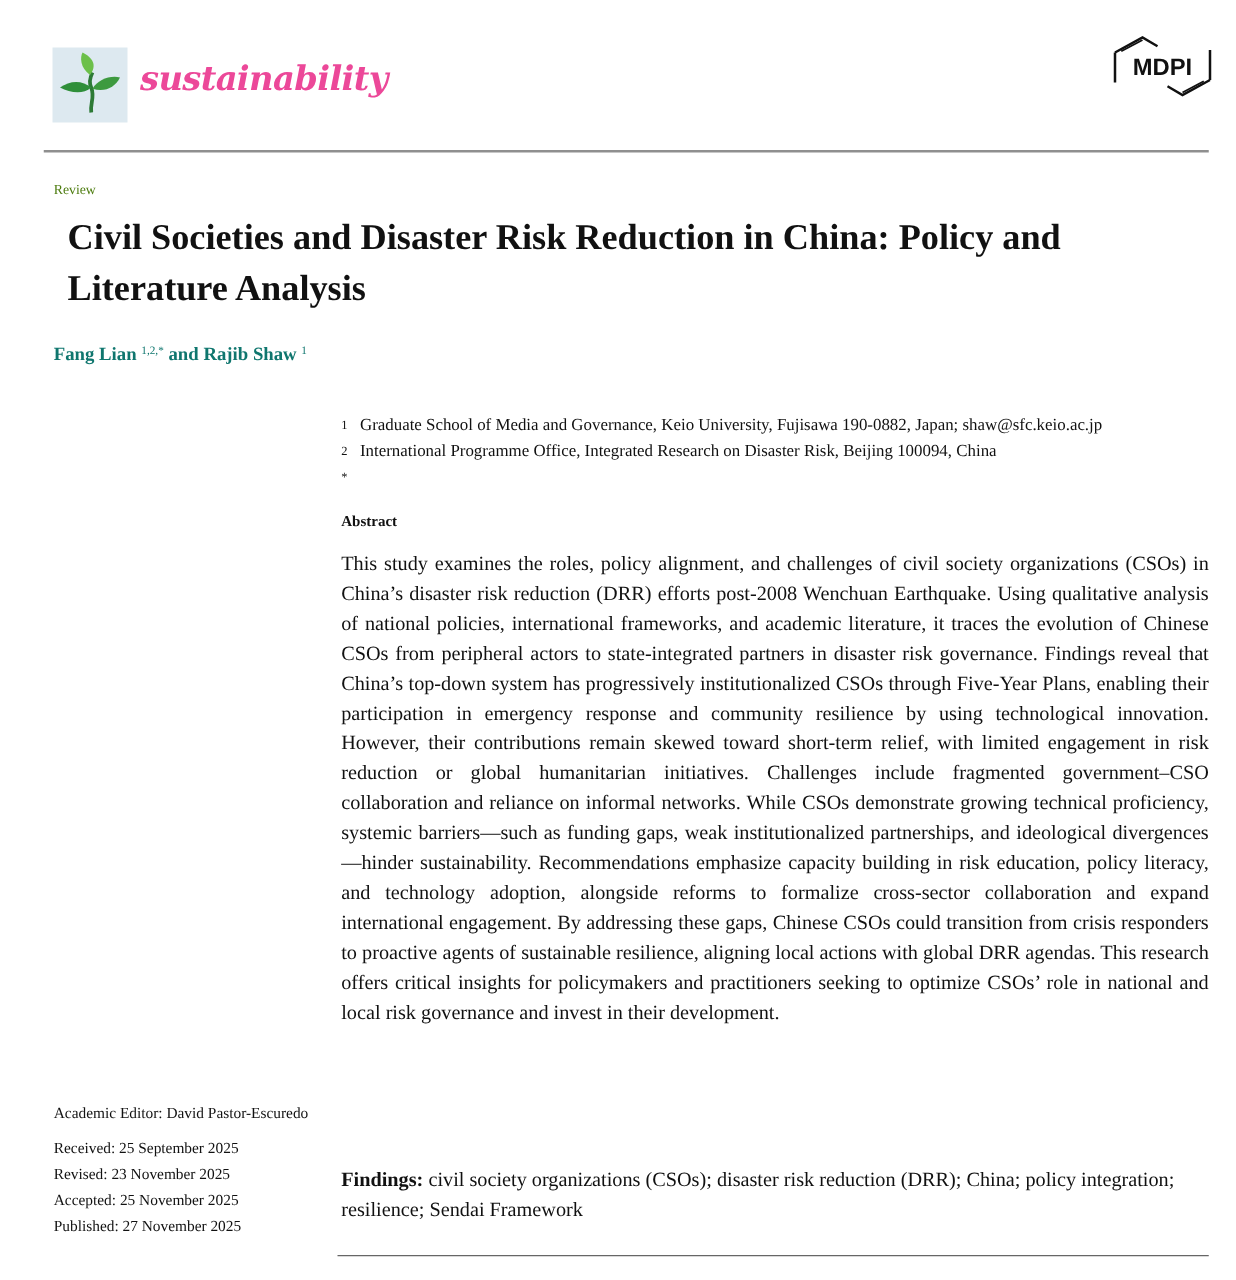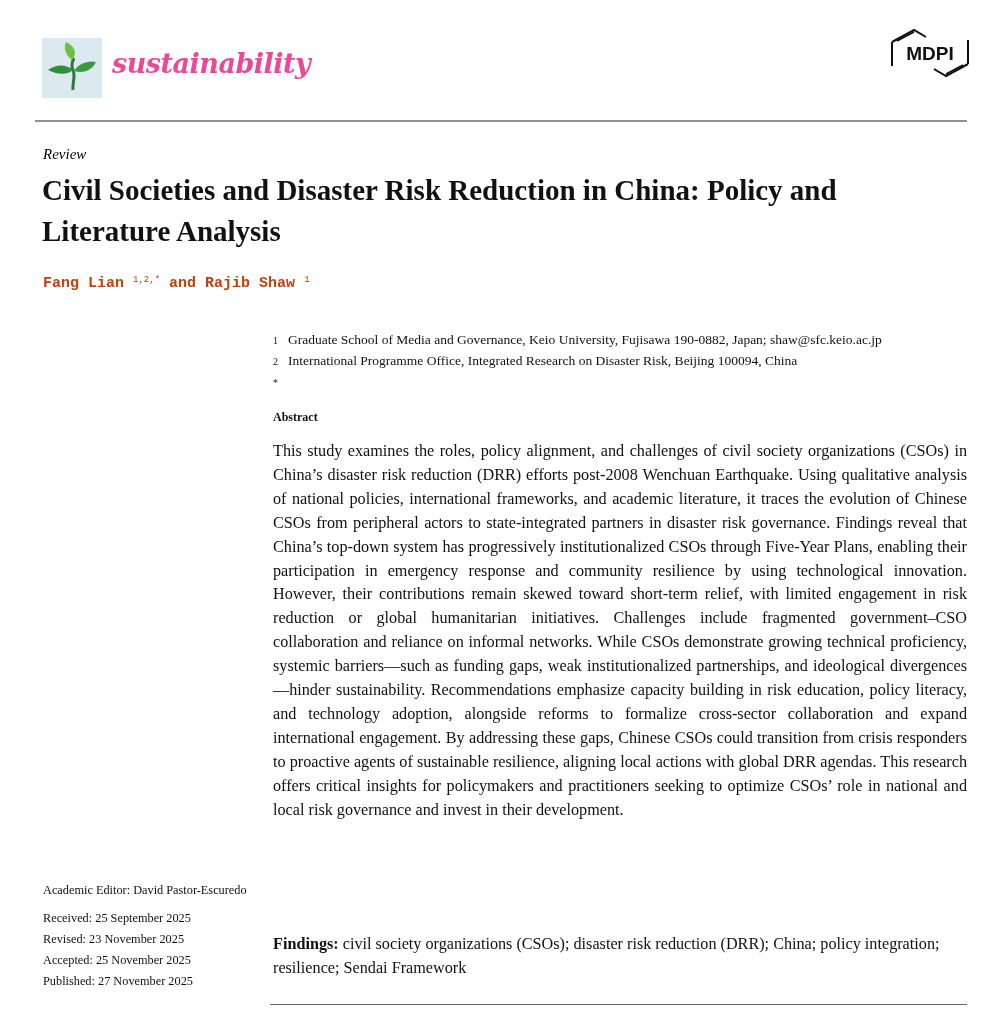--- a/index.html
+++ b/index.html
@@ -2,23 +2,23 @@
 <html><head>
 <meta charset="utf-8">
 <style>
   html, body { margin: 0; padding: 0; background: #ffffff; }
   body { width: 989px; height: 1024px; position: relative; overflow: hidden; color: #111; font-family: "Liberation Serif", "DejaVu Serif", serif; }
   .logo-box { position: absolute; left: 42px; top: 38px; width: 60px; height: 60px; background: #dde9f0; }
   .logo-box svg { width: 60px; height: 60px; display: block; }
   .journal-name { position: absolute; left: 112px; top: 48px; font-family: "DejaVu Serif", "Liberation Serif", serif; font-style: italic; font-weight: bold; font-size: 27px; color: #ec4899; letter-spacing: -0.5px; }
   .publisher-logo { position: absolute; left: 890px; top: 28px; width: 80px; height: 50px; }
   .top-rule { position: absolute; left: 35px; top: 120px; width: 932px; height: 2px; background: #8f8f8f; }
-  .article-type { position: absolute; left: 43px; top: 146px; font-style: italic; font-size: 15px; color: #000000; }
-  .title { position: absolute; left: 42px; top: 170px; width: 900px; font-weight: bold; font-size: 29px; line-height: 41px; color: #111; margin: 0; }
-  .authors { position: absolute; left: 43px; top: 275px; font-weight: bold; font-size: 15px; color: #c2410c; font-family: Liberation Mono, monospace; }
+  .article-type { position: absolute; left: 43px; top: 146px; font-size: 11px; color: #4d7c0f; }
+  .title { position: absolute; left: 54px; top: 170px; width: 900px; font-weight: bold; font-size: 29px; line-height: 41px; color: #111; margin: 0; }
+  .authors { position: absolute; left: 43px; top: 275px; font-weight: bold; font-size: 15px; color: #0f766e; }
   .authors sup { font-size: 9px; font-weight: normal; vertical-align: 5px; }
   .affiliations { position: absolute; left: 273px; top: 330px; width: 700px; font-size: 13.5px; line-height: 20px; }
   .aff-row { display: flex; }
   .aff-mark { width: 15px; font-size: 10px; padding-top: 1px; }
   .abstract-heading { position: absolute; left: 273px; top: 410px; font-weight: bold; font-size: 12px; }
   .abstract-body { position: absolute; left: 273px; top: 440px; width: 694px; font-size: 16.2px; line-height: 23.9px; text-align: justify; hyphens: manual; margin: 0; }
   .keywords { position: absolute; left: 273px; top: 933px; width: 694px; font-size: 16.2px; line-height: 23.5px; margin: 0; }
   .keywords b { font-weight: bold; }
   .bottom-rule { position: absolute; left: 270px; top: 1004px; width: 697px; height: 1px; background: #666; }
   .sidebar { position: absolute; left: 43px; top: 880px; width: 220px; font-size: 12.3px; line-height: 21px; }

